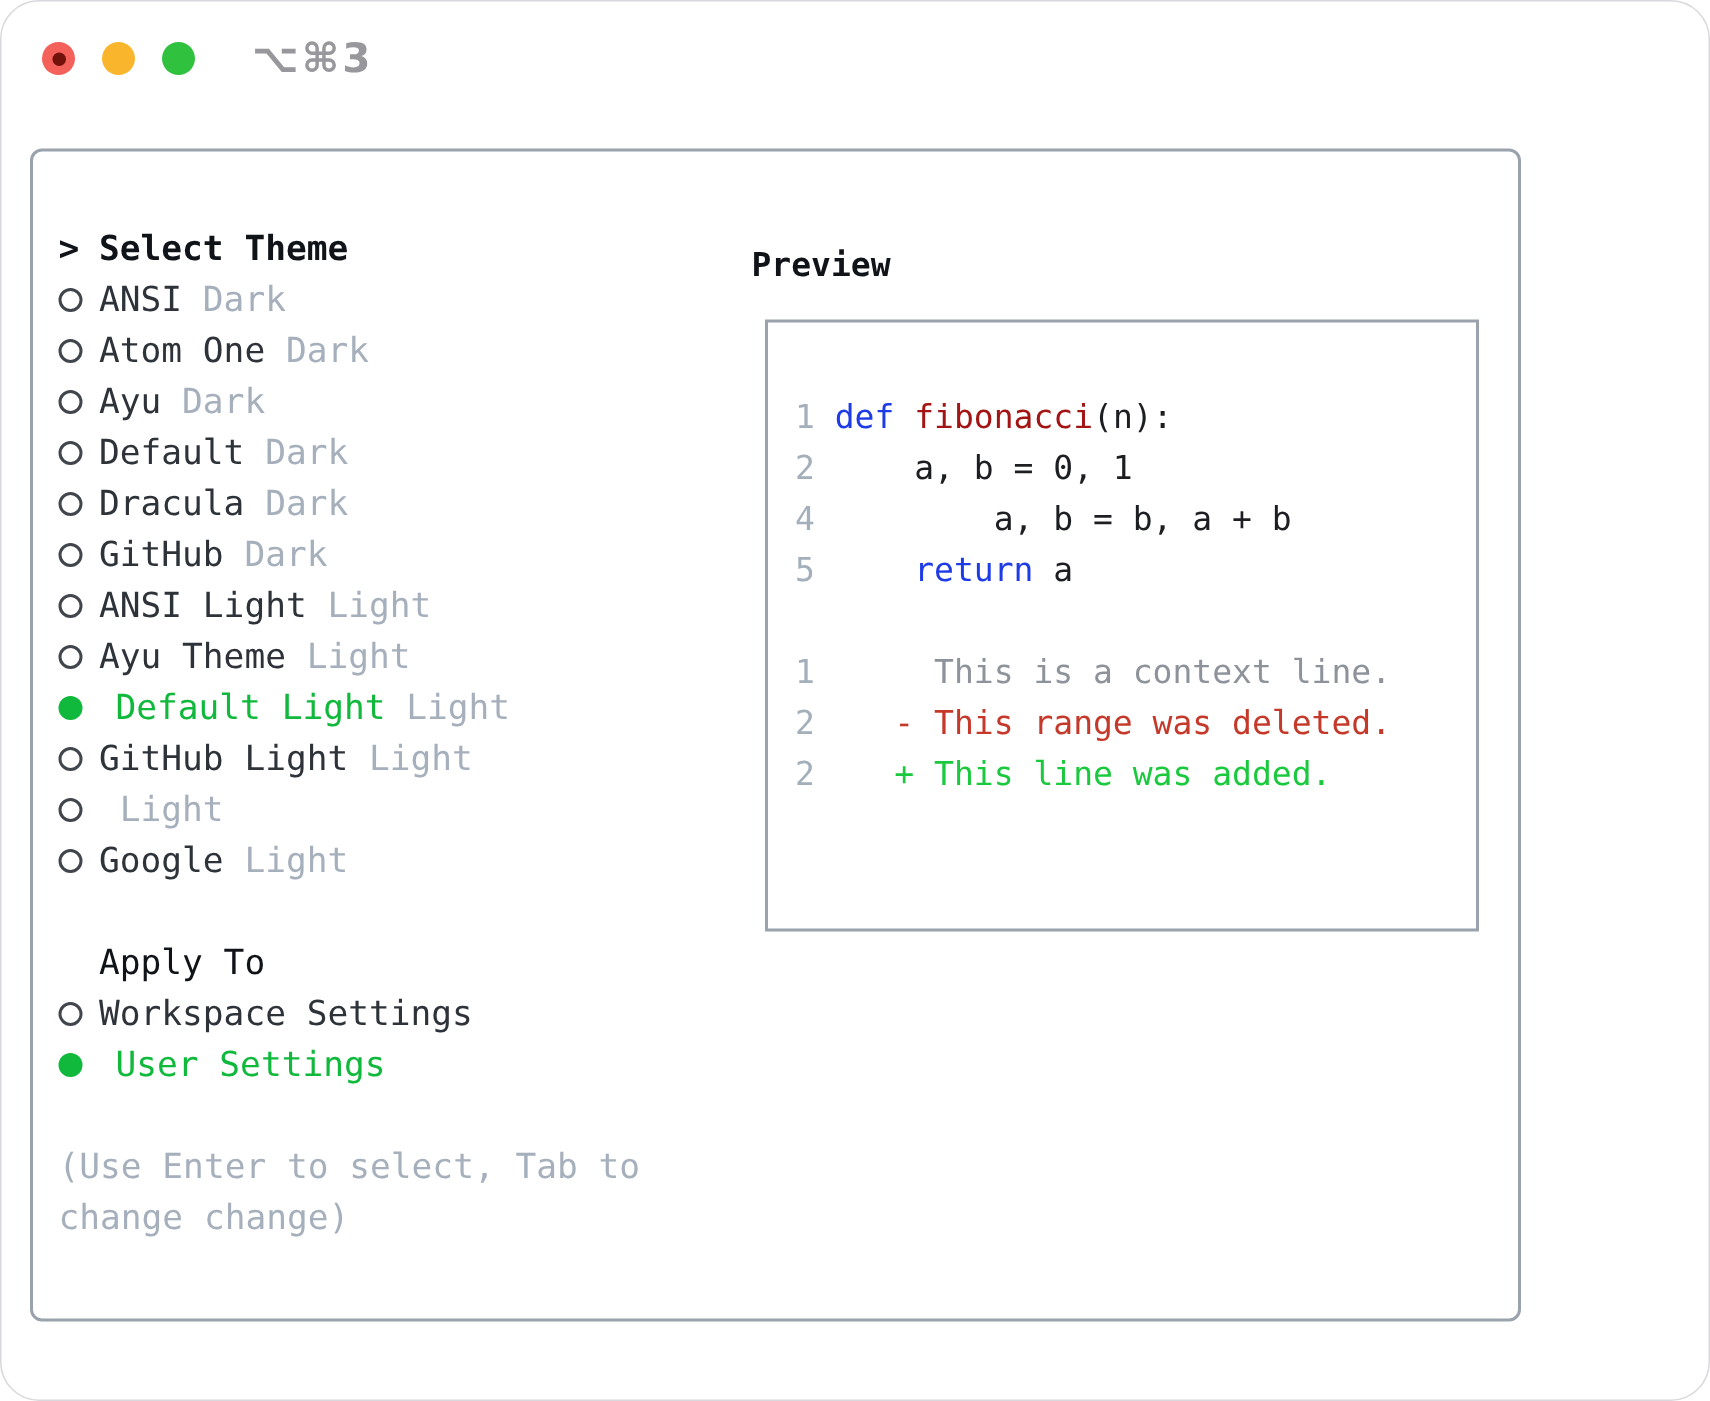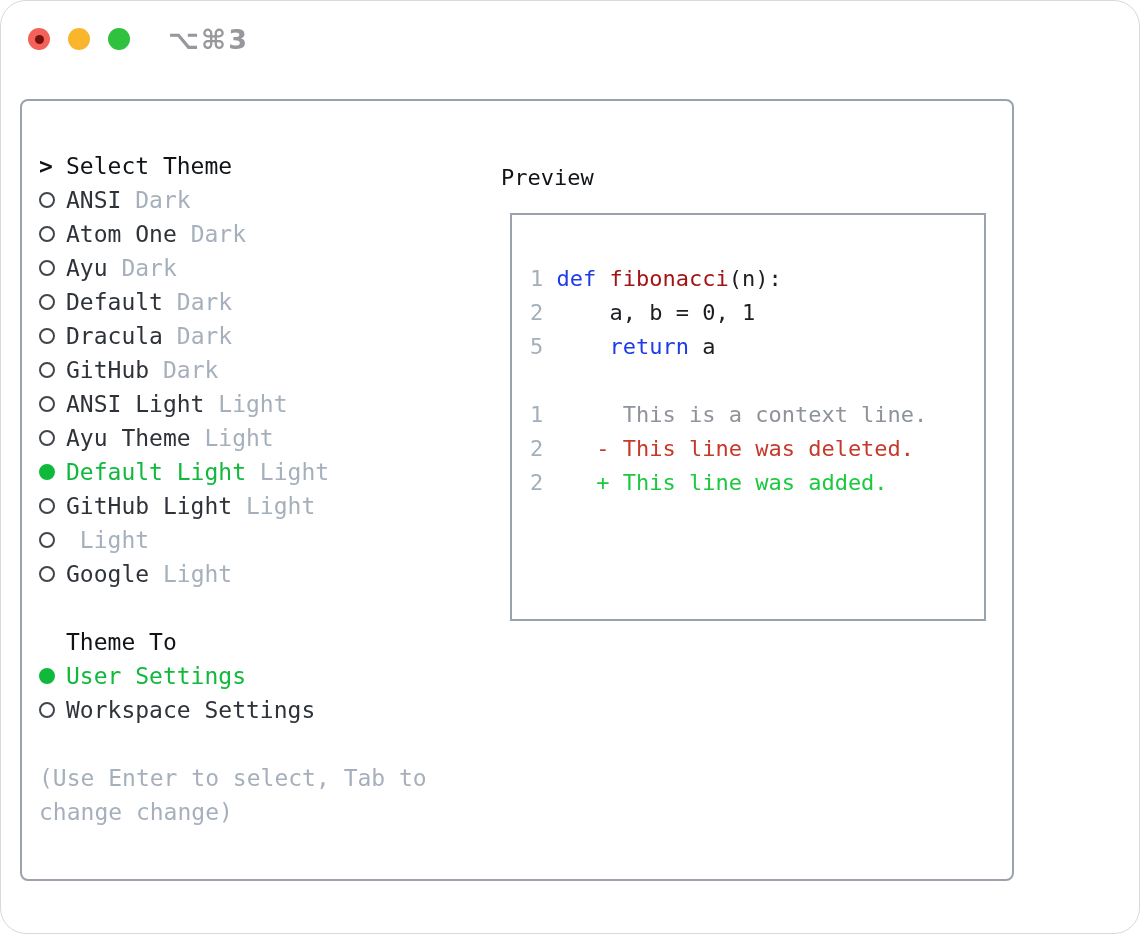--- a/index.html
+++ b/index.html
@@ -42,23 +42,23 @@
     font-size:23px; line-height:34px;
   }
   .row { display:flex; align-items:center; height:34px; }
   .marker { width:27px; flex:none; display:flex; align-items:center; }
   .cursor { font-weight:bold; color:var(--header-text,#101317); }
   .radio {
     width:16px; height:16px; border:2.5px solid #41464d; border-radius:50%;
   }
   .row.selected .radio { background:var(--accent-green,#10b93c); border-color:var(--accent-green,#10b93c); }
   .name { color:var(--item-text,#2e333a); white-space:pre; }
-  .row.selected .name { color:var(--accent-green,#10b93c); }
+  .row.selected .name { color:var(--accent-green,#10b93c);margin-left:11px; }
   .variant { color:var(--muted-text,#a6b0bc); margin-left:1ch; white-space:pre; }
-  .header-label { font-weight:normal; color:var(--header-text,#101317); }
+  .header-label { font-weight:bold; color:var(--header-text,#101317); }
   .subheader-label { color:var(--header-text,#101317); }
   .spacer { height:34px; }
   .hint { color:var(--muted-text,#a6b0bc); width:436px; line-height:34px; margin-left:0; }
 
   
   .right-pane { position:absolute; left:479px; top:60px; font-size:22px; line-height:34px; }
   .preview-header { height:34px; display:flex; align-items:center; }
   .preview-box {
     margin-left:9px; margin-top:18px; width:476px; height:408px;
     border:2px solid var(--panel-border,#9aa3ad); background:#ffffff;
@@ -178,56 +178,57 @@
             </span>
             <span class="name">Google</span>
             <span class="variant">Light</span>
           </div>
         </div>
 
       <div class="spacer"></div>
 
       <div class="row">
         <span class="marker"></span>
-        <span class="subheader-label">Theme To</span>
+        <span class="subheader-label">Apply To</span>
       </div>
 
       <div id="apply-list">
+          <div class="row item">
+            <span class="marker">
+              <span class="radio"></span>
+            </span>
+            <span class="name">Workspace Settings</span>
+          </div>
           <div class="row item selected">
             <span class="marker">
               <span class="radio"></span>
             </span>
             <span class="name">User Settings</span>
-          </div>
-          <div class="row item">
-            <span class="marker">
-              <span class="radio"></span>
-            </span>
-            <span class="name">Workspace Settings</span>
           </div>
         </div>
 
       <div class="spacer"></div>
 
       <div class="hint">(Use Enter to select, Tab to change change)</div>
     </div>
 
     <div class="right-pane">
       <div class="preview-header">
         <span class="header-label">Preview</span>
       </div>
       <div class="preview-box">
         <div id="code-lines">
             <div class="cline"><span class="ln">1</span><span class="tok-keyword">def</span><span class="tok-plain"> </span><span class="tok-function">fibonacci</span><span class="tok-plain">(n):</span></div>
             <div class="cline"><span class="ln">2</span><span class="tok-plain">    a, b = 0, 1</span></div>
+            <div class="cline"><span class="ln">4</span><span class="tok-plain">        a, b = b, a + b</span></div>
             <div class="cline"><span class="ln">5</span><span class="tok-plain">    </span><span class="tok-keyword">return</span><span class="tok-plain"> a</span></div>
           </div>
         <div class="cline"> </div>
         <div id="diff-lines">
             <div class="cline"><span class="ln">1</span><span class="tok-context">     This is a context line.</span></div>
-            <div class="cline"><span class="ln">2</span><span class="tok-deleted">   - This line was deleted.</span></div>
+            <div class="cline"><span class="ln">2</span><span class="tok-deleted">   - This range was deleted.</span></div>
             <div class="cline"><span class="ln">2</span><span class="tok-added">   + This line was added.</span></div>
           </div>
       </div>
     </div>
 
   </div>
 </div>
 
 </body></html>

